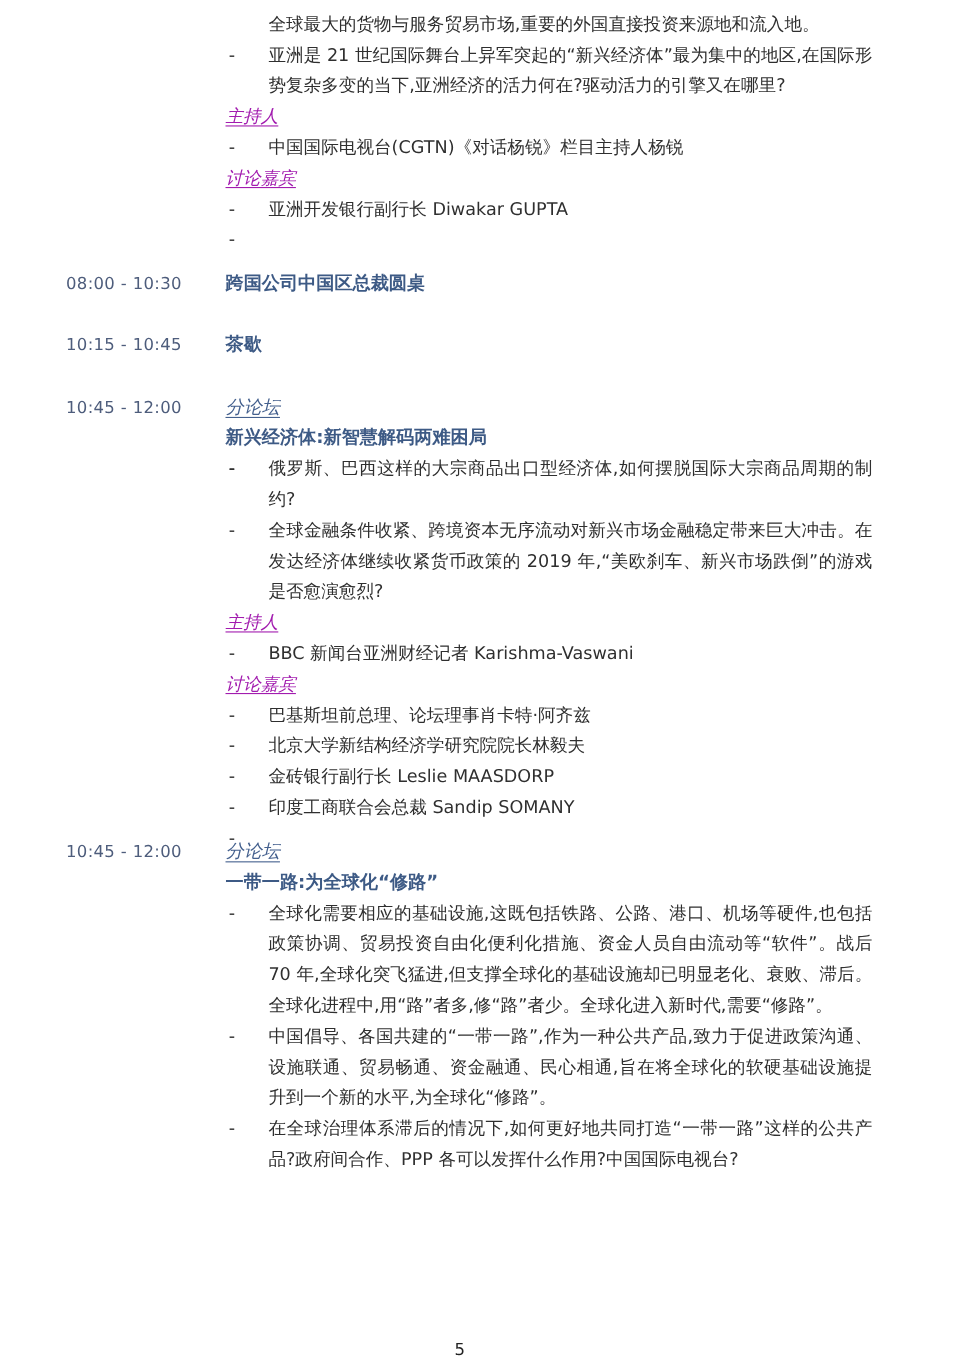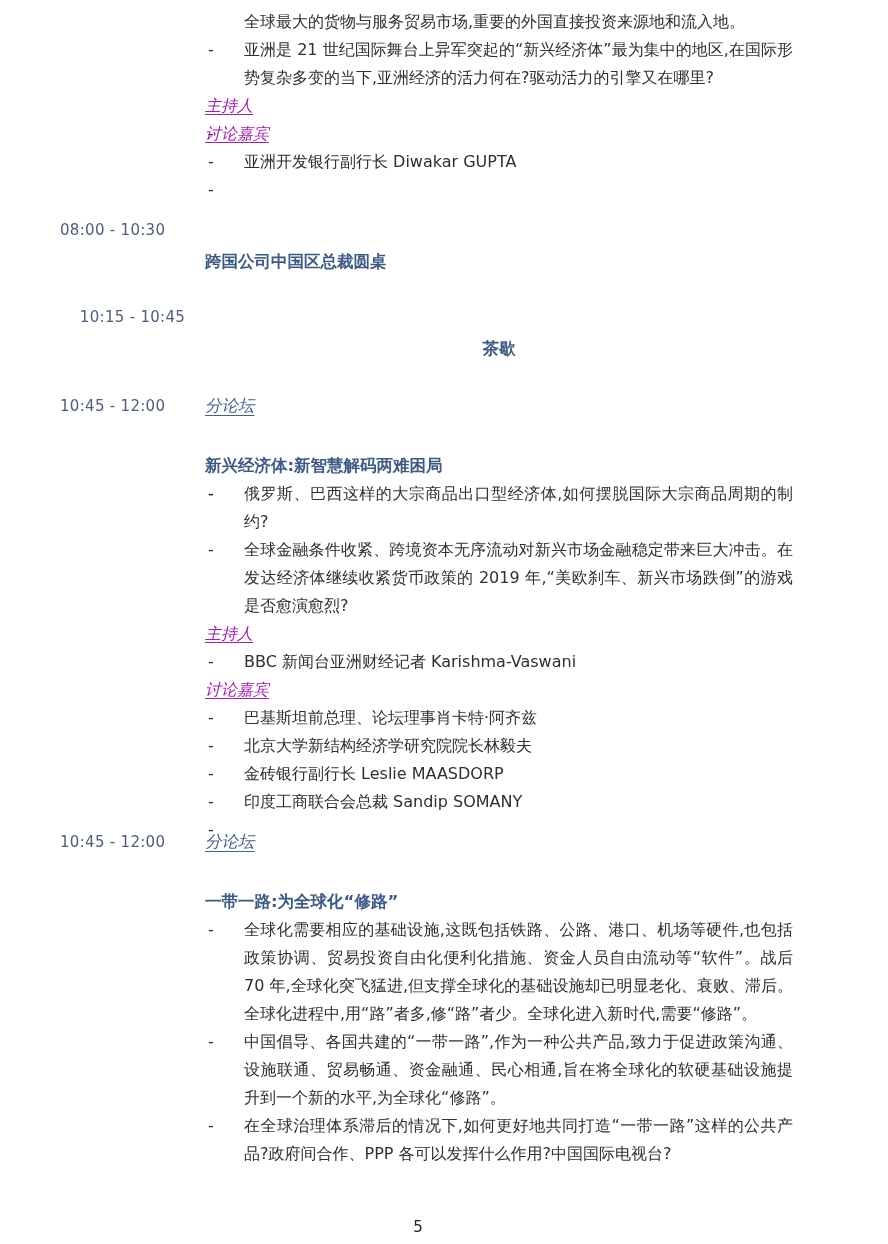--- a/index.html
+++ b/index.html
@@ -41,24 +41,23 @@
     color: #44608e;
     font-style: italic;
     text-decoration: underline;
     text-underline-offset: 4px;
     font-size: 16.5px;
   }
   .session-title {
     color: #3d5a85;
     font-weight: bold;
     font-size: 16.5px;
-    margin-top: 32px;
   }
   .s-exec   { margin-top: 40px; }
-  .s-tea    { margin-top: 27px; text-align: center; }
+  .s-tea    { margin-top: 27px; }
   .s-forum1 { margin-top: 29px; }
   .s-forum2 { margin-top: 12px; }
   .footer {
     position: absolute;
     left: 0; right: 0;
     bottom: 8px;
     text-align: center;
     font-size: 15px;
     color: #222222;
   }
@@ -76,20 +75,21 @@
           
           <span class="btext">全球最大的货物与服务贸易市场,重要的外国直接投资来源地和流入地。</span>
         </div>
         <div class="bullet">
           <span class="dash">-</span>
           <span class="btext">亚洲是 21 世纪国际舞台上异军突起的“新兴经济体”最为集中的地区,在国际形势复杂多变的当下,亚洲经济的活力何在?驱动活力的引擎又在哪里?</span>
         </div>
         <div class="role-label">主持人</div>
         <div class="bullet">
           <span class="dash">-</span>
+          <span class="btext">中国国际电视台(CGTN)《对话杨锐》栏目主持人杨锐</span>
         </div>
         <div class="role-label">讨论嘉宾</div>
         <div class="bullet">
           <span class="dash">-</span>
           <span class="btext">亚洲开发银行副行长 Diwakar GUPTA</span>
         </div>
         <div class="bullet">
           <span class="dash">-</span>
           <span class="btext"></span>
         </div>

